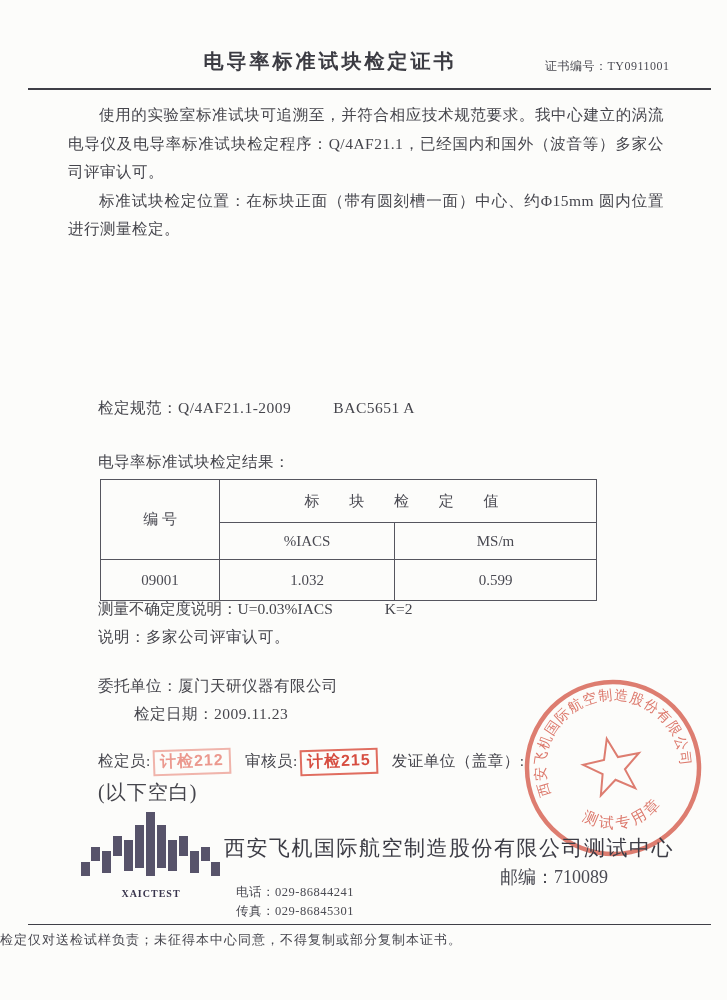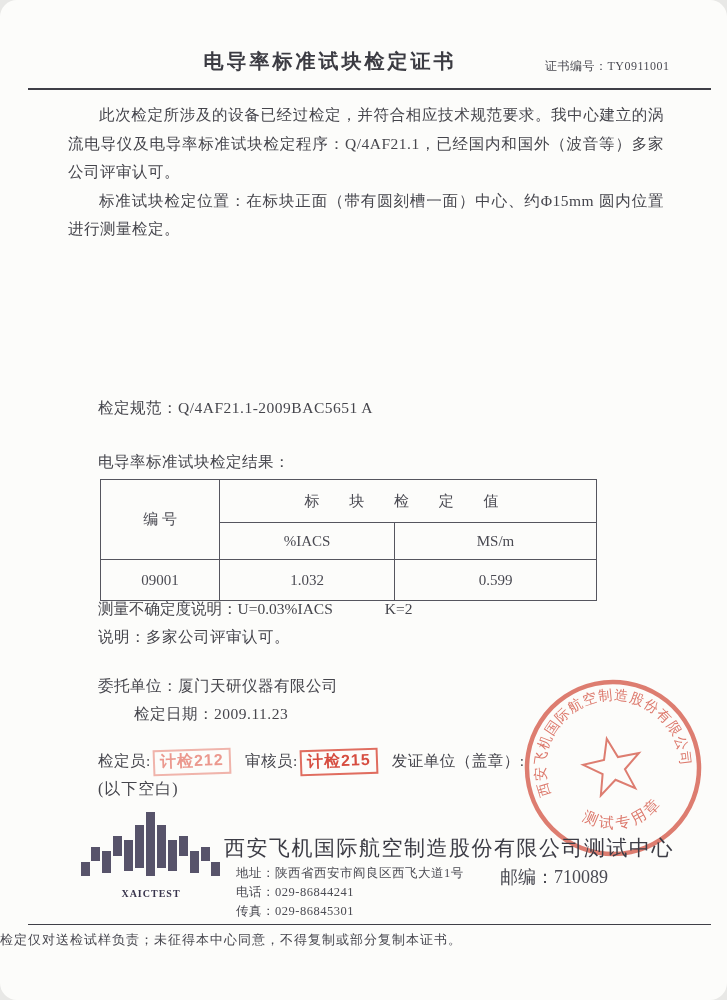--- a/index.html
+++ b/index.html
@@ -4,21 +4,20 @@
 <style>
   html,body{margin:0;padding:0;background:#e8e8e6;}
   .page{
     position:relative;
     width:727px;height:1000px;
     margin:0 auto;
     background:#fcfcfa;
     font-family:"Liberation Serif","DejaVu Serif",serif;
     color:#45454c;
     overflow:hidden;
-    border-radius:17px;
   }
   
   .title{
     position:absolute;top:48px;left:0;width:660px;
     text-align:center;
     font-size:20px;font-weight:bold;letter-spacing:3px;
     color:#3b3b42;
   }
   .cert-no{
     position:absolute;top:58px;left:545px;
@@ -30,21 +29,21 @@
   }
   
   .body-text{
     position:absolute;top:101px;left:68px;width:596px;
     font-size:15.5px;line-height:28.5px;
     text-align:justify;letter-spacing:.5px;
   }
   .body-text p{margin:0;text-indent:2em;}
   
   .spec-line{position:absolute;top:398px;left:98px;font-size:15.5px;letter-spacing:.5px;}
-  .spec-line .v2{}
+  .spec-line .v2{margin-left:42px;}
   .results-heading{position:absolute;top:452px;left:98px;font-size:15.5px;letter-spacing:.5px;}
   table.results{
     position:absolute;top:479px;left:100px;width:497px;
     border-collapse:collapse;
     font-size:15px;color:#4a4a52;
   }
   table.results td{
     border:1.5px solid #55555e;
     text-align:center;vertical-align:middle;
     padding:0;
@@ -66,21 +65,21 @@
     display:inline-block;
     border:2px solid rgba(216,72,56,.8);
     color:rgba(210,62,48,.92);
     font-weight:bold;font-size:16px;
     padding:0 5px 1px 5px;margin:0 10px 0 2px;
     transform:rotate(-2deg);
     letter-spacing:1px;
     font-family:"Liberation Sans","DejaVu Sans",sans-serif;
   }
   .stamp-box.faint{border-color:rgba(230,120,105,.55);color:rgba(228,110,95,.7);}
-  .blank-note{position:absolute;top:779px;left:98px;font-size:16px;letter-spacing:1px;}
+  .blank-note{position:absolute;top:779px;left:98px;font-size:20px;letter-spacing:1px;}
   
   .seal{
     position:absolute;left:521px;top:676px;width:184px;height:184px;
     transform:rotate(-12deg);
     mix-blend-mode:multiply;opacity:.92;
   }
   
   .logo{position:absolute;left:80px;top:812px;width:142px;text-align:center;}
   .logo-text{
     font-family:"Liberation Serif","DejaVu Serif",serif;
@@ -108,21 +107,21 @@
 
 <div class="page">
 
   <div class="title">电导率标准试块检定证书</div>
   <div class="cert-no">
     <span>证书编号：</span><span>TY0911001</span>
   </div>
   <div class="head-rule"></div>
 
   <div class="body-text">
-    <p>此次检定所涉及的设备已经过检定，并符合相应技术规范要求。我中心建立的涡流电导仪及电导率标准试块检定程序：Q/4AF21.1，已经国内和国外（波音等）多家公司评审认可。</p>
+    <p>使用的实验室标准试块可追溯至，并符合相应技术规范要求。我中心建立的涡流电导仪及电导率标准试块检定程序：Q/4AF21.1，已经国内和国外（波音等）多家公司评审认可。</p>
     <p>标准试块检定位置：在标块正面（带有圆刻槽一面）中心、约Φ15mm 圆内位置进行测量检定。</p>
   </div>
 
   <div class="spec-line">
     <span>检定规范：</span><span>Q/4AF21.1-2009</span><span class="v2">BAC5651 A</span>
   </div>
 
   <div class="results-heading">电导率标准试块检定结果：</div>
 
   <table class="results">
@@ -190,23 +189,20 @@
         <rect x="10" y="35" width="9" height="14"></rect>
           <rect x="120" y="35" width="9" height="14"></rect>
         <rect x="0" y="50" width="9" height="14"></rect>
           <rect x="130" y="50" width="9" height="14"></rect>
       </g>
     </svg>
     <div class="logo-text">XAICTEST</div>
   </div>
 
   <div class="org-name">西安飞机国际航空制造股份有限公司测试中心</div>
-  <div class="org-line org-addr">
-    <span>地址：</span><span>陕西省西安市阎良区西飞大道1号</span>
-  </div>
   <div class="org-zip">
     <span>邮编：</span><span>710089</span>
   </div>
   <div class="org-line org-phone">
     <span>电话：</span><span>029-86844241</span>
   </div>
   <div class="org-line org-fax">
     <span>传真：</span><span>029-86845301</span>
   </div>
 

